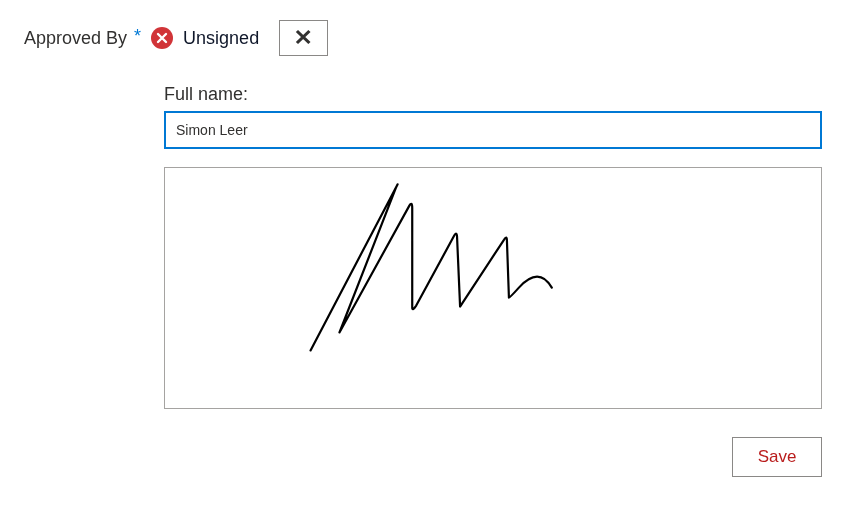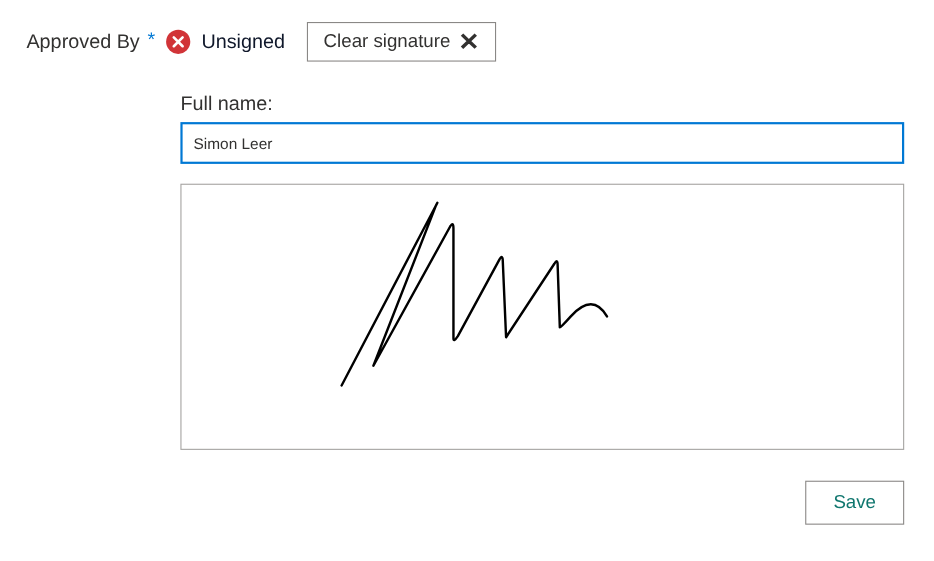--- a/index.html
+++ b/index.html
@@ -102,42 +102,41 @@
       justify-content: flex-end;
       gap: 20px;
       margin-top: 28px;
     }
     .action-btn {
       min-width: 90px;
       height: 40px;
       border: 1px solid #8a8886;
       background: #fff;
       font-size: 17px;
-      color: #0f766e;
+      color: #b91c1c;
       font-family: inherit;
       padding: 0 22px;
       cursor: pointer;
     }
   </style>
 </head>
 <body>
 
 <div class="header-row">
   <span class="field-label">
     <span>Approved By</span>
     <span class="required-mark">*</span>
   </span>
   <span class="error-icon">
     <svg width="14" height="14" viewBox="0 0 14 14">
       <path d="M3 3 L11 11 M11 3 L3 11" stroke="#fff" stroke-width="2.4" stroke-linecap="round" fill="none"></path>
     </svg>
   </span>
   <span class="unsigned-text">Unsigned</span>
   <button class="clear-btn">
-    <span>Clear signature</span>
     <span class="clear-btn-x">✕</span>
   </button>
 </div>
 
 <div class="form-body">
   <label class="input-label">Full name:</label>
   <input type="text" class="name-input" value="Simon Leer" style="">
 
   <div class="signature-canvas">
     <svg viewBox="0 0 658 242" preserveAspectRatio="none">

